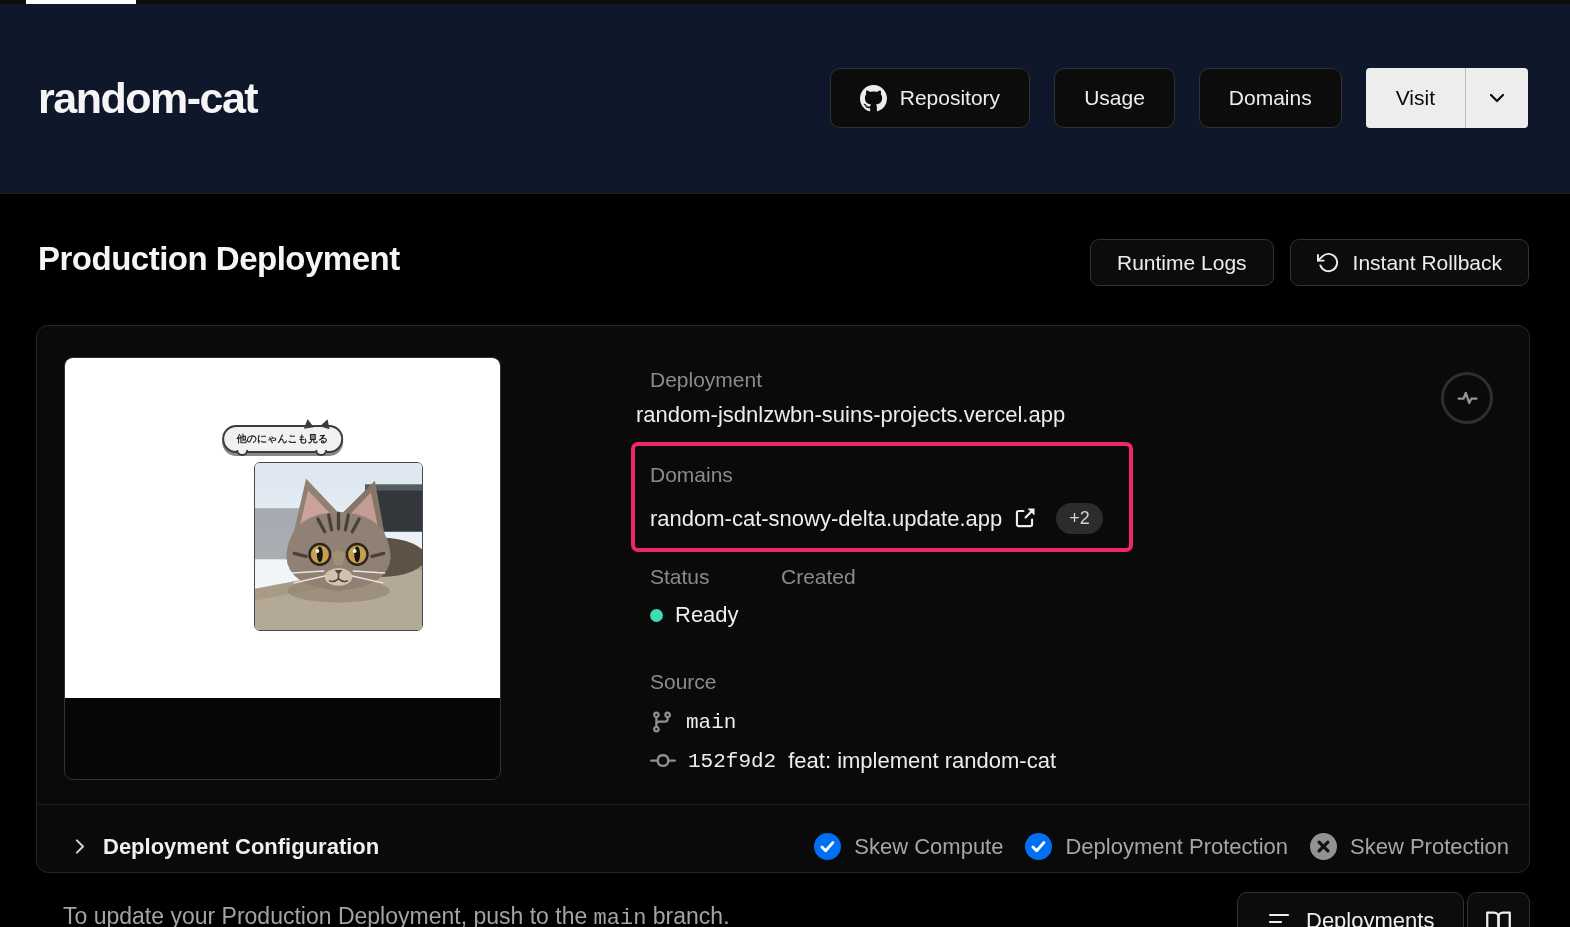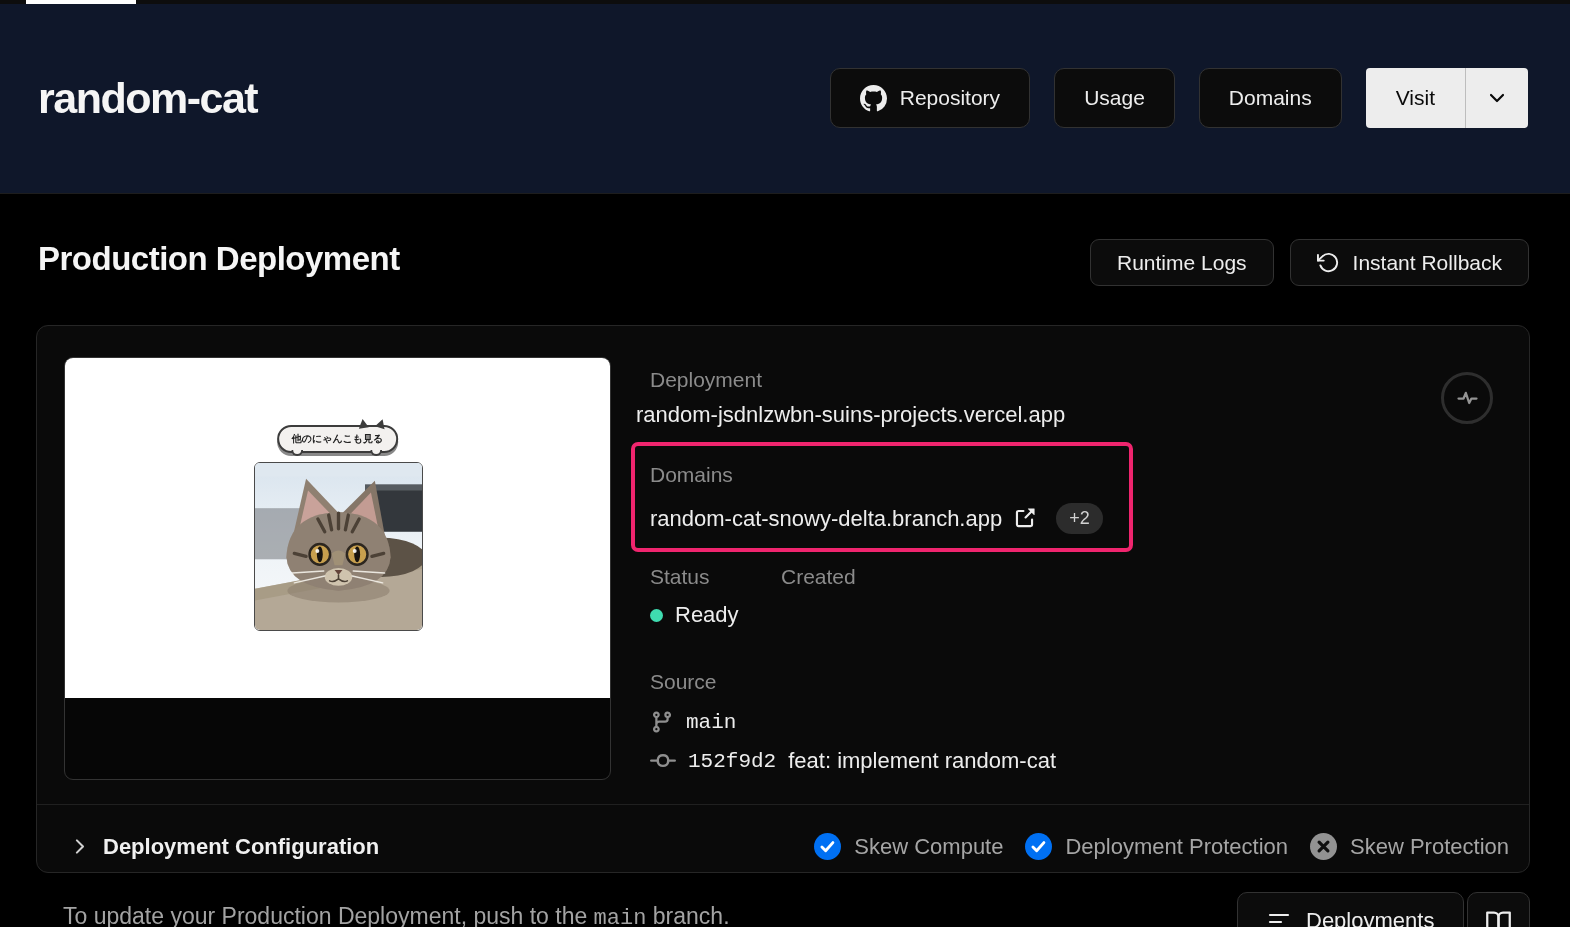--- a/index.html
+++ b/index.html
@@ -30,21 +30,21 @@
   .split-btn .visit-caret { width:62px; display:flex; align-items:center; justify-content:center; cursor:pointer; }
 
   
   .prod-heading { position:absolute; left:38px; top:240px; font-size:33px; font-weight:700; letter-spacing:-0.5px; color:#f5f5f5; }
   .prod-actions { position:absolute; top:239px; right:41px; display:flex; gap:16px; }
   .btn-sm { height:47px; padding:0 26px; font-size:21px; border-radius:9px; }
 
   
   .card { position:absolute; left:36px; top:325px; width:1494px; height:548px; background:#0a0a0a; border:1px solid #262626; border-radius:12px; }
 
-  .preview { position:absolute; left:27px; top:31px; width:547px; height:423px; border:1px solid #333; border-radius:9px; overflow:hidden; background:#060606; cursor:pointer; }
+  .preview { position:absolute; left:27px; top:31px; width:437px; height:423px; border:1px solid #333; border-radius:9px; overflow:hidden; background:#060606; cursor:pointer; }
   .preview-shot { position:absolute; left:0; top:0; width:100%; height:340px; background:#fff; }
   .bubble-wrap { position:absolute; left:50%; top:67px; transform:translateX(-50%); }
   .bubble {
     position:relative; background:#f3f1ef; border:2px solid #3c3c3c; border-radius:14px;
     padding:5px 13px; font-size:10px; font-weight:700; color:#222; white-space:nowrap;
     box-shadow:0 3px 0 rgba(40,40,40,.55);
   }
   .ear { position:absolute; width:0; height:0; border-left:5px solid transparent; border-right:5px solid transparent; border-bottom:9px solid #3c3c3c; top:-8px; }
   .ear.e1 { right:10px; transform:rotate(18deg); }
   .ear.e2 { right:28px; transform:rotate(-8deg); }
@@ -210,21 +210,21 @@
     </div>
   </div>
 
   <div class="label" style="left:613px; top:42px;">Deployment</div>
   <div class="value" style="left:599px; top:76px;">random-jsdnlzwbn-suins-projects.vercel.app</div>
 
   <div class="highlight-box"></div>
 
   <div class="label" style="left:613px; top:137px;">Domains</div>
   <div class="domain-row">
-    <span class="domain-link">random-cat-snowy-delta.branch.app</span>
+    <span class="domain-link">random-cat-snowy-delta.update.app</span>
     <span class="ext-icon">
       <svg width="23" height="23" viewBox="0 0 16 16" fill="#ededed">
           <path d="M3.75 2h3.5a.75.75 0 0 1 0 1.5h-3.5a.25.25 0 0 0-.25.25v8.5c0 .138.112.25.25.25h8.5a.25.25 0 0 0 .25-.25v-3.5a.75.75 0 0 1 1.5 0v3.5A1.75 1.75 0 0 1 12.25 14h-8.5A1.75 1.75 0 0 1 2 12.25v-8.5C2 2.784 2.784 2 3.75 2Zm6.854-1h4.146a.25.25 0 0 1 .25.25v4.146a.25.25 0 0 1-.427.177L13.03 4.03 9.28 7.78a.751.751 0 0 1-1.042-.018.751.751 0 0 1-.018-1.042l3.75-3.75-1.543-1.543A.25.25 0 0 1 10.604 1Z"></path>
         </svg>
     </span>
     <span class="more-badge">+2</span>
   </div>
 
   <div class="label" style="left:613px; top:239px;">Status</div>
   <div class="label" style="left:744px; top:239px;">Created</div>

